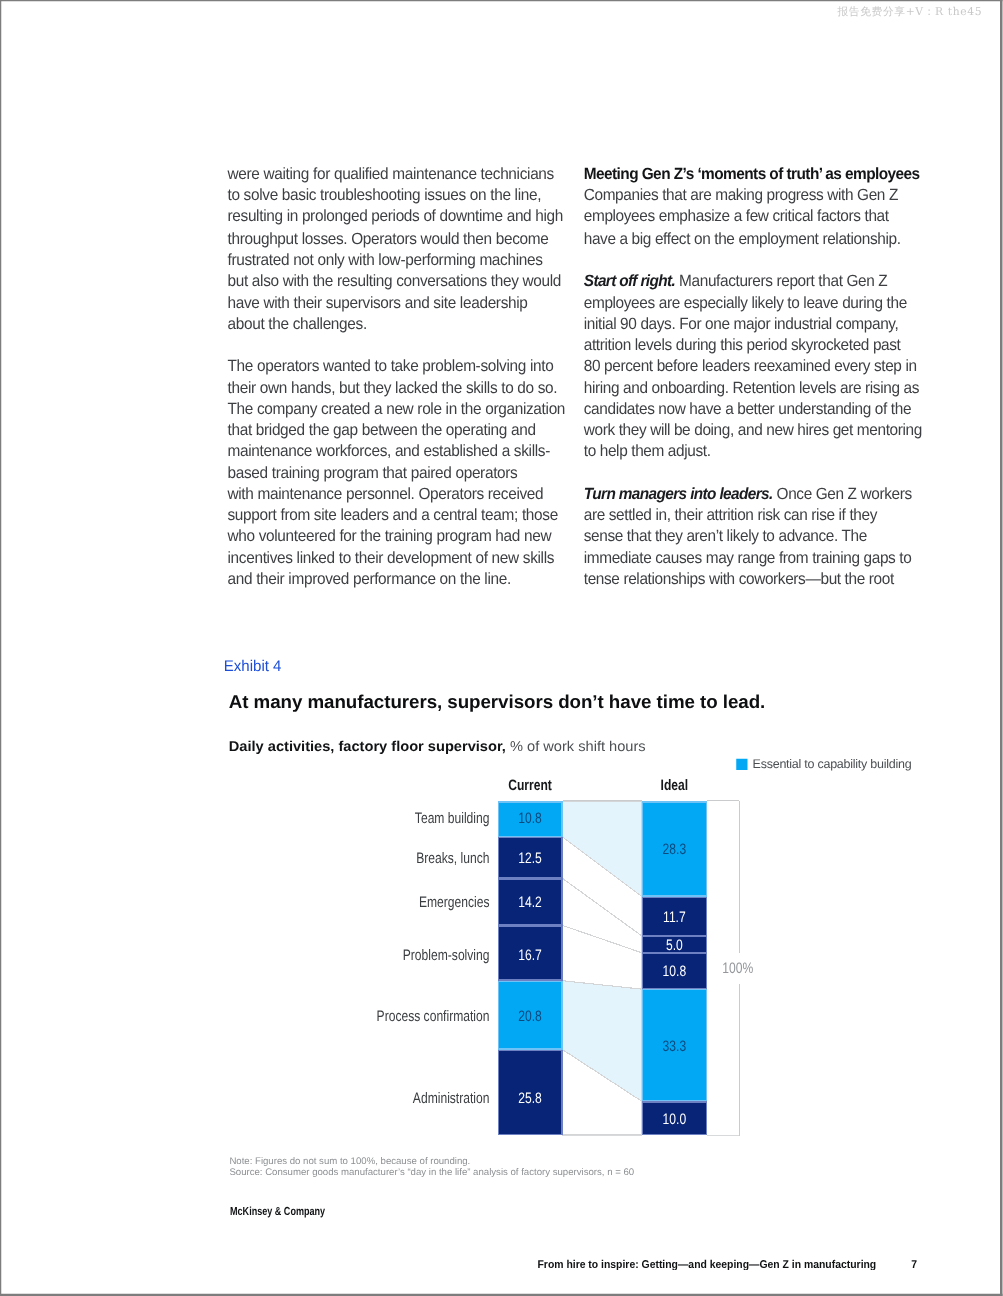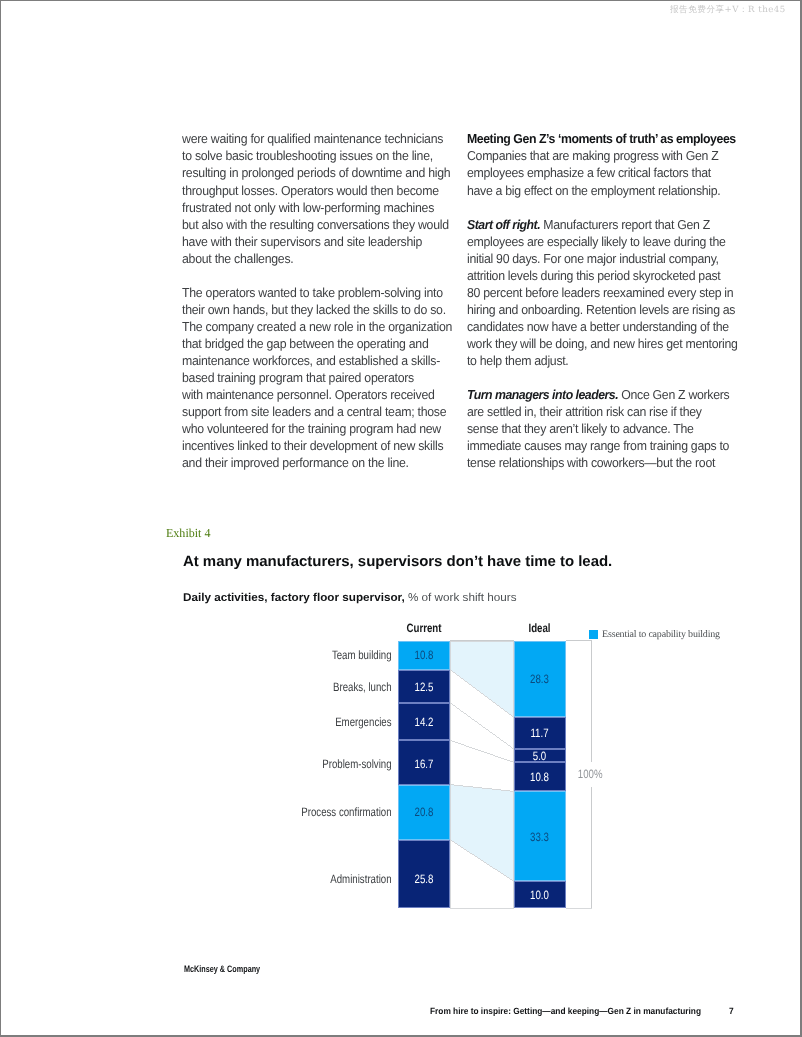--- a/index.html
+++ b/index.html
@@ -19,28 +19,28 @@
   .col{position:absolute;width:310px;font-size:13px;line-height:17.04px;color:#3d3f42;letter-spacing:-0.28px;
        transform:scaleX(0.947);transform-origin:0 0;}
   .colL{left:181.5px;top:130.4px;}
   .colR{left:466.5px;top:130.4px;letter-spacing:-0.315px;}
   .col .para{margin:0;}
   .col .para + .para{margin-top:17.06px;}
   .col .ln{display:block;white-space:pre;}
   .runin-b{font-weight:700;color:#131517;letter-spacing:-0.47px;}
   .runin-i{font-style:italic;font-weight:700;color:#1a1c1f;letter-spacing:-0.53px;}
 
-  .exhibit-no{position:absolute;left:166px;top:526.3px;font-size:12.35px;color:#4d7c0f;letter-spacing:0px;
-              transform:scaleX(0.975);transform-origin:0 0;font-family:Liberation Serif, serif;}
+  .exhibit-no{position:absolute;left:179px;top:526.3px;font-size:12.35px;color:#1d4ed8;letter-spacing:0px;
+              transform:scaleX(0.975);transform-origin:0 0;}
   .exhibit-title{position:absolute;left:183px;top:554px;font-size:14.85px;font-weight:700;color:#0d0f11;letter-spacing:-0.04px;
                  transform:scaleX(1.01);transform-origin:0 0;white-space:nowrap;}
   .subtitle{position:absolute;left:183px;top:591.5px;font-size:11.4px;color:#4c5053;letter-spacing:0px;
             transform:scaleX(1.027);transform-origin:0 0;white-space:nowrap;}
   .subtitle .b{color:#111315;font-weight:700;}
-  .legend{position:absolute;left:589px;top:629px;font-size:10px;color:#4c5053;white-space:nowrap;letter-spacing:-0.2px;font-family:Liberation Serif, serif;}
+  .legend{position:absolute;left:589px;top:606px;font-size:10px;color:#4c5053;white-space:nowrap;letter-spacing:-0.2px;}
   .legend .sw{width:8.8px;height:8.8px;background:#02a8f4;display:inline-block;vertical-align:-1.5px;margin-right:4.3px;}
 
   .note{position:absolute;left:183.5px;top:925px;font-size:7.7px;line-height:8.6px;color:#8d9093;letter-spacing:0px;}
   .mck{position:absolute;left:184px;top:964px;font-size:9.33px;font-weight:700;color:#101214;letter-spacing:0px;
         transform:scaleX(0.777);transform-origin:0 0;white-space:nowrap;}
   .footer-title{position:absolute;left:430.2px;top:1006px;font-size:9.05px;font-weight:700;color:#101214;letter-spacing:0px;white-space:nowrap;
                  transform:scaleX(0.92);transform-origin:0 0;}
   .pagenum{position:absolute;left:728.6px;top:1006px;font-size:9.05px;font-weight:700;color:#101214;
             transform:scaleX(0.92);transform-origin:0 0;}
   svg{position:absolute;left:0;top:0;shape-rendering:crispEdges;transform:translateZ(0);}
@@ -159,17 +159,21 @@
       <text x="539.5" y="632.2" text-anchor="middle" font-family="&quot;Liberation Sans&quot;,sans-serif" font-size="12.1" font-weight="700" textLength="22.05" lengthAdjust="spacingAndGlyphs" fill="#16181a">Ideal</text>
       <text x="391.6" y="658.6535714285715" text-anchor="end" font-family="&quot;Liberation Sans&quot;,sans-serif" font-size="12.1" textLength="59.7" lengthAdjust="spacingAndGlyphs" fill="#3b3e41">Team building</text>
       <text x="391.6" y="690.5122023809524" text-anchor="end" font-family="&quot;Liberation Sans&quot;,sans-serif" font-size="12.1" textLength="58.625" lengthAdjust="spacingAndGlyphs" fill="#3b3e41">Breaks, lunch</text>
       <text x="391.6" y="725.8738095238095" text-anchor="end" font-family="&quot;Liberation Sans&quot;,sans-serif" font-size="12.1" textLength="56.475" lengthAdjust="spacingAndGlyphs" fill="#3b3e41">Emergencies</text>
       <text x="391.6" y="767.7979166666667" text-anchor="end" font-family="&quot;Liberation Sans&quot;,sans-serif" font-size="12.1" textLength="69.375" lengthAdjust="spacingAndGlyphs" fill="#3b3e41">Problem-solving</text>
       <text x="391.6" y="816.4630952380952" text-anchor="end" font-family="&quot;Liberation Sans&quot;,sans-serif" font-size="12.1" textLength="90.3375" lengthAdjust="spacingAndGlyphs" fill="#3b3e41">Process confirmation</text>
       <text x="391.6" y="882.6803571428571" text-anchor="end" font-family="&quot;Liberation Sans&quot;,sans-serif" font-size="12.1" textLength="61.3125" lengthAdjust="spacingAndGlyphs" fill="#3b3e41">Administration</text>
       <text x="577.8" y="778.4" font-family="&quot;Liberation Sans&quot;,sans-serif" font-size="12.1" textLength="24.75" lengthAdjust="spacingAndGlyphs" fill="#93969a">100%</text>
     </svg>
 
+  <div class="note">
+    <div>Note: Figures do not sum to 100%, because of rounding.</div>
+    <div>Source: Consumer goods manufacturer’s “day in the life” analysis of factory supervisors, n = 60</div>
+  </div>
 
   <div class="mck">McKinsey &amp; Company</div>
   <div class="footer-title">From hire to inspire: Getting—and keeping—Gen Z in manufacturing</div>
   <div class="pagenum">7</div>
 </div>
 
 </body></html>

